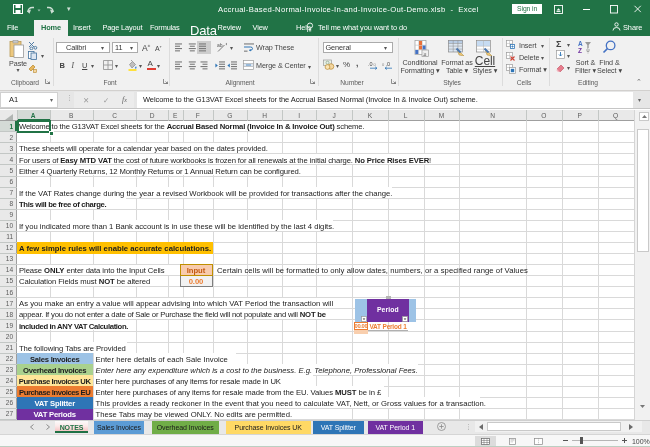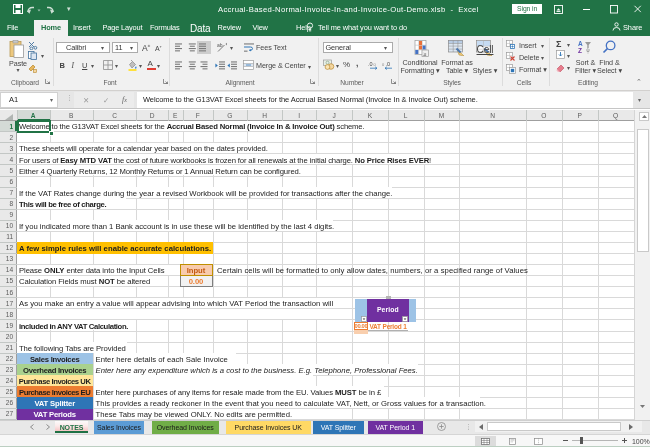--- a/index.html
+++ b/index.html
@@ -37,21 +37,21 @@
 <rect x="56.5" y="0.5" width="7" height="7.5" fill="none" stroke="#fff" stroke-width="0.9"></rect>
 <path d="M80.5 0.8 L86.8 7.1 M86.8 0.8 L80.5 7.1" stroke="#fff" stroke-width="0.9"></path>
 </svg>
 <div class="abs" style="left:0;top:18px;width:650px;height:17.6px;background:#217346;"></div>
 <div class="abs" style="left:34px;top:19.6px;width:33.5px;height:16px;background:#f1f1f1;"></div>
 <div class="t" style="left:7px;top:22.5px;color:#fff;font-size:7.4px;font-weight:normal;letter-spacing:-0.15px;">File</div>
 <div class="t" style="left:41px;top:22.5px;color:#217346;font-size:7.4px;font-weight:bold;letter-spacing:-0.15px;">Home</div>
 <div class="t" style="left:73px;top:22.5px;color:#fff;font-size:7.4px;font-weight:normal;letter-spacing:-0.15px;">Insert</div>
 <div class="t" style="left:102.5px;top:22.5px;color:#fff;font-size:7.4px;font-weight:normal;letter-spacing:-0.15px;">Page Layout</div>
 <div class="t" style="left:150px;top:22.5px;color:#fff;font-size:7.4px;font-weight:normal;letter-spacing:-0.15px;">Formulas</div>
-<div class="t" style="left:190px;top:22.5px;color:#fff;font-size:10px;font-weight:normal;letter-spacing:-0.15px;">Data</div>
+<div class="t" style="left:190px;top:22.5px;color:#fff;font-size:13px;font-weight:normal;letter-spacing:-0.15px;">Data</div>
 <div class="t" style="left:217.5px;top:22.5px;color:#fff;font-size:7.4px;font-weight:normal;letter-spacing:-0.15px;">Review</div>
 <div class="t" style="left:252.5px;top:22.5px;color:#fff;font-size:7.4px;font-weight:normal;letter-spacing:-0.15px;">View</div>
 <div class="t" style="left:280px;top:22.5px;color:#fff;font-size:7.4px;font-weight:normal;letter-spacing:-0.15px;margin-left:16px;">Help</div>
 <svg class="abs" style="left:306px;top:21.5px" width="8" height="11" viewBox="0 0 8 11">
 <circle cx="4" cy="3.6" r="2.6" fill="none" stroke="#fff" stroke-width="0.9"></circle>
 <rect x="2.8" y="6.8" width="2.4" height="1" fill="#fff"></rect>
       <rect x="2.8" y="8.4" width="2.4" height="0.9" fill="#fff"></rect>
 </svg>
 <div class="t" style="left:318px;top:22.5px;color:#fff;font-size:7.4px;">Tell me what you want to do</div>
 <svg class="abs" style="left:612px;top:22px" width="9" height="9" viewBox="0 0 9 9">
@@ -190,21 +190,21 @@
 <rect x="4" y="5" width="6" height="1.1" fill="#7a7a7a"></rect>
       <rect x="4" y="7.3" width="6" height="1.1" fill="#7a7a7a"></rect>
 <path d="M0.4 4.5 L2.8 2.5 V6.5 Z" fill="#2e75b6"></path>
 </svg>
 <svg class="abs" style="left:244px;top:42.5px" width="10" height="9" viewBox="0 0 10 9">
 <rect x="0" y="0.4" width="10" height="1.1" fill="#7a7a7a"></rect>
 <path d="M0 4 L6.5 4 Q8.5 4 8.5 5.6 Q8.5 7.2 6.5 7.2 L5 7.2" fill="none" stroke="#2e75b6" stroke-width="1"></path>
 <path d="M5.6 7.2 L7 5.9 V8.5 Z" fill="#2e75b6"></path>
 <rect x="0" y="7.6" width="3.5" height="1.1" fill="#7a7a7a"></rect>
 </svg>
-<div class="t" style="left:256px;top:43.2px;color:#444;font-size:7.2px;">Fees Text</div>
+<div class="t" style="left:256px;top:43.2px;color:#444;font-size:7.2px;">Wrap These</div>
 <svg class="abs" style="left:243px;top:60px" width="11" height="10" viewBox="0 0 11 10">
 <rect x="0.5" y="0.5" width="10" height="9" fill="#fff" stroke="#9a9a9a" stroke-width="0.7"></rect>
 <rect x="0.5" y="3.4" width="10" height="3.2" fill="#dce6f1" stroke="#9a9a9a" stroke-width="0.5"></rect>
 <path d="M3 5 L8 5" stroke="#2e75b6" stroke-width="0.8"></path>
 </svg>
 <div class="t" style="left:256px;top:61.2px;color:#444;font-size:7.2px;">Merge &amp; Center</div>
 <div class="t" style="left:308px;top:62.5px;color:#555;font-size:6px;">▾</div>
 <div class="abs" style="left:322.5px;top:41.5px;width:70px;height:11px;background:#fff;border:1px solid #ababab;box-sizing:border-box;"></div>
 <div class="t" style="left:325.5px;top:43.2px;color:#333;font-size:7.3px;">General</div>
 <div class="t" style="left:384px;top:43.5px;color:#555;font-size:6px;">▾</div>
@@ -248,21 +248,21 @@
 </svg>
 <div class="t ct" style="left:427px;top:57.5px;width:60px;color:#444;font-size:7.2px;">Format as</div>
 <div class="t ct" style="left:427px;top:65.5px;width:60px;color:#444;font-size:7.2px;">Table&nbsp;▾</div>
 <svg class="abs" style="left:476px;top:40px" width="18" height="16" viewBox="0 0 18 16">
 <rect x="0.5" y="0.5" width="14" height="11.5" fill="#fff" stroke="#8a8a8a" stroke-width="0.7"></rect>
 <rect x="1" y="1" width="13" height="5" fill="#c6dbf2"></rect>
 <path d="M0.5 6.3 H14.5 M0.5 9.2 H14.5 M7.5 0.5 V12" stroke="#b0b0b0" stroke-width="0.5"></path>
 <path d="M9 9 L14 14 L16 16 L11 15 Z" fill="#f0c674" stroke="#a88a3c" stroke-width="0.5"></path>
 <path d="M8.5 8.5 L12.5 12.5" stroke="#4a77b0" stroke-width="2"></path>
 </svg>
-<div class="t ct" style="left:455px;top:44px;width:60px;color:#444;font-size:10px;text-decoration:underline;">Cell</div>
+<div class="t ct" style="left:455px;top:54px;width:60px;color:#444;font-size:12px;text-decoration:underline;">Cell</div>
 <div class="t ct" style="left:455px;top:65.5px;width:60px;color:#444;font-size:7.2px;">Styles&nbsp;▾</div>
 <svg class="abs" style="left:506px;top:39.5px" width="10" height="10" viewBox="0 0 10 10">
 <rect x="0.5" y="0.5" width="6" height="6" fill="#fff" stroke="#9a9a9a" stroke-width="0.7"></rect>
 <path d="M0.5 3.5 H6.5 M3.5 0.5 V6.5" stroke="#b5b5b5" stroke-width="0.5"></path>
       <rect x="4.5" y="4.5" width="4" height="4" fill="#fff" stroke="#2e75b6" stroke-width="0.8"></rect>
       <path d="M6.5 5.3 V7.7 M5.3 6.5 H7.7" stroke="#2e75b6" stroke-width="0.7"></path>
     </svg>
 <div class="t" style="left:519px;top:41px;color:#444;font-size:7.2px;">Insert</div>
 <div class="t" style="left:541px;top:42px;color:#555;font-size:6px;">▾</div>
 <svg class="abs" style="left:506px;top:51.5px" width="10" height="10" viewBox="0 0 10 10">
@@ -481,20 +481,21 @@
 <div class="abs" style="left:214px;top:264.61px;width:308px;height:10.47px;background:#fff;z-index:-1;"></div>
 <div class="abs" style="left:179.5px;top:264.11px;width:33.5px;height:11.57px;background:#f8cbad;border:1px solid #bf8f00;box-sizing:border-box;"></div>
 <div class="t b ct" style="left:179.5px;top:266.21000000000004px;width:33px;color:#c55a11;">Input</div>
 <div class="abs" style="left:17px;top:275.68px;width:138px;height:10.47px;background:#fff;"></div>
     <div class="t" style="left:19px;top:277.28000000000003px;color:#1c1c1c;">Calculation Fields must <span class="b">NOT</span> be altered</div>
 <div class="abs" style="left:179.5px;top:275.68px;width:33.5px;height:11.07px;background:#f2f2f2;border:1px solid #7f7f7f;border-top:none;box-sizing:border-box;"></div>
 <div class="t b ct" style="left:179.5px;top:277.48px;width:33px;color:#ed7d31;">0.00</div>
 <div class="abs" style="left:17px;top:297.82px;width:314px;height:10.47px;background:#fff;"></div>
     <div class="t" style="left:19px;top:299.42px;color:#1c1c1c;letter-spacing:0.02px;">As you make an entry a value will appear advising into which VAT Period the transaction will</div>
 <div class="abs" style="left:17px;top:308.89px;width:309px;height:10.47px;background:#fff;"></div>
+    <div class="t" style="left:19px;top:310.49px;color:#1c1c1c;letter-spacing:-0.2px;">appear. If you do not enter a date of Sale or Purchase the field will not populate and will <span class="b">NOT be</span></div>
 <div class="abs" style="left:17px;top:319.96px;width:112px;height:10.47px;background:#fff;"></div>
     <div class="t" style="left:19px;top:321.56px;color:#1c1c1c;letter-spacing:-0.36px;"><span class="b">included in ANY VAT Calculation.</span></div>
 <div class="abs" style="left:17px;top:342.1px;width:110px;height:10.47px;background:#fff;"></div>
     <div class="t" style="left:19px;top:343.70000000000005px;color:#1c1c1c;">The following Tabs are Provided</div>
 <div class="abs" style="left:354.5px;top:299.2px;width:61px;height:22.4px;background:#9dc3e6;"></div>
 <div class="abs" style="left:366.8px;top:299.2px;width:42.4px;height:22.4px;background:#7030a0;"></div>
 <div class="t b ct" style="left:366.8px;top:305.8px;width:42px;color:#fff;font-size:6.8px;letter-spacing:0.1px;">Period</div>
 <svg class="abs" style="left:361.0px;top:315.6px" width="6" height="6" viewBox="0 0 6 6">
       <rect x="0.5" y="0.5" width="5" height="5" fill="#fff" stroke="#999" stroke-width="0.7"></rect>
       <path d="M1.7 2.4 L4.3 2.4 L3 4.1 Z" fill="#333"></path>
@@ -513,20 +514,21 @@
 <div class="t b ct" style="left:16.5px;top:354.77000000000004px;width:76.4px;color:#1c1c1c;letter-spacing:-0.25px;">Sales Invoices</div>
 <div class="abs" style="left:93.5px;top:353.17px;width:142.5px;height:10.47px;background:#fff;"></div>
 <div class="t" style="left:95.5px;top:354.77000000000004px;letter-spacing:0.02px;">Enter here details of each Sale Invoice</div>
 <div class="abs" style="left:16.5px;top:364.24px;width:76.4px;height:11.07px;background:#a9d18e;"></div>
 <div class="t b ct" style="left:16.5px;top:365.84000000000003px;width:76.4px;color:#1c1c1c;letter-spacing:-0.3px;">Overhead Invoices</div>
 <div class="abs" style="left:93.5px;top:364.24px;width:324.5px;height:10.47px;background:#fff;"></div>
 <div class="t" style="left:95.5px;top:365.84000000000003px;letter-spacing:0.0px;font-style:italic;">Enter here any expenditure which is a cost to the business. E.g. Telephone, Professional Fees.</div>
 <div class="abs" style="left:16.5px;top:375.31px;width:76.4px;height:11.07px;background:#ffe699;"></div>
 <div class="t b ct" style="left:16.5px;top:376.91px;width:76.4px;color:#1c1c1c;letter-spacing:-0.45px;">Purchase Invoices UK</div>
 <div class="abs" style="left:93.5px;top:375.31px;width:219.5px;height:10.47px;background:#fff;"></div>
+<div class="t" style="left:95.5px;top:376.91px;letter-spacing:-0.15px;">Enter here purchases of any items for resale made in UK</div>
 <div class="abs" style="left:16.5px;top:386.38px;width:76.4px;height:11.07px;background:#ed7d31;"></div>
 <div class="t b ct" style="left:16.5px;top:387.98px;width:76.4px;color:#1c1c1c;letter-spacing:-0.45px;">Purchase Invoices EU</div>
 <div class="abs" style="left:93.5px;top:386.38px;width:290.5px;height:10.47px;background:#fff;"></div>
 <div class="t" style="left:95.5px;top:387.98px;letter-spacing:-0.08px;">Enter here purchases of any items for resale made from the EU. Values <span class="b">MUST</span> be in £</div>
 <div class="abs" style="left:16.5px;top:397.45px;width:76.4px;height:11.07px;background:#2e75b6;"></div>
 <div class="t b ct" style="left:16.5px;top:399.05px;width:76.4px;color:#ffffff;letter-spacing:-0.2px;">VAT Splitter</div>
 <div class="abs" style="left:93.5px;top:397.45px;width:386.5px;height:10.47px;background:#fff;"></div>
 <div class="t" style="left:95.5px;top:399.05px;letter-spacing:0.02px;">This provides a ready reckoner in the event that you need to calculate VAT, Nett, or Gross values for a transaction.</div>
 <div class="abs" style="left:16.5px;top:408.52px;width:76.4px;height:11.07px;background:#7030a0;"></div>
 <div class="t b ct" style="left:16.5px;top:410.12px;width:76.4px;color:#ffffff;letter-spacing:-0.2px;">VAT Periods</div>

